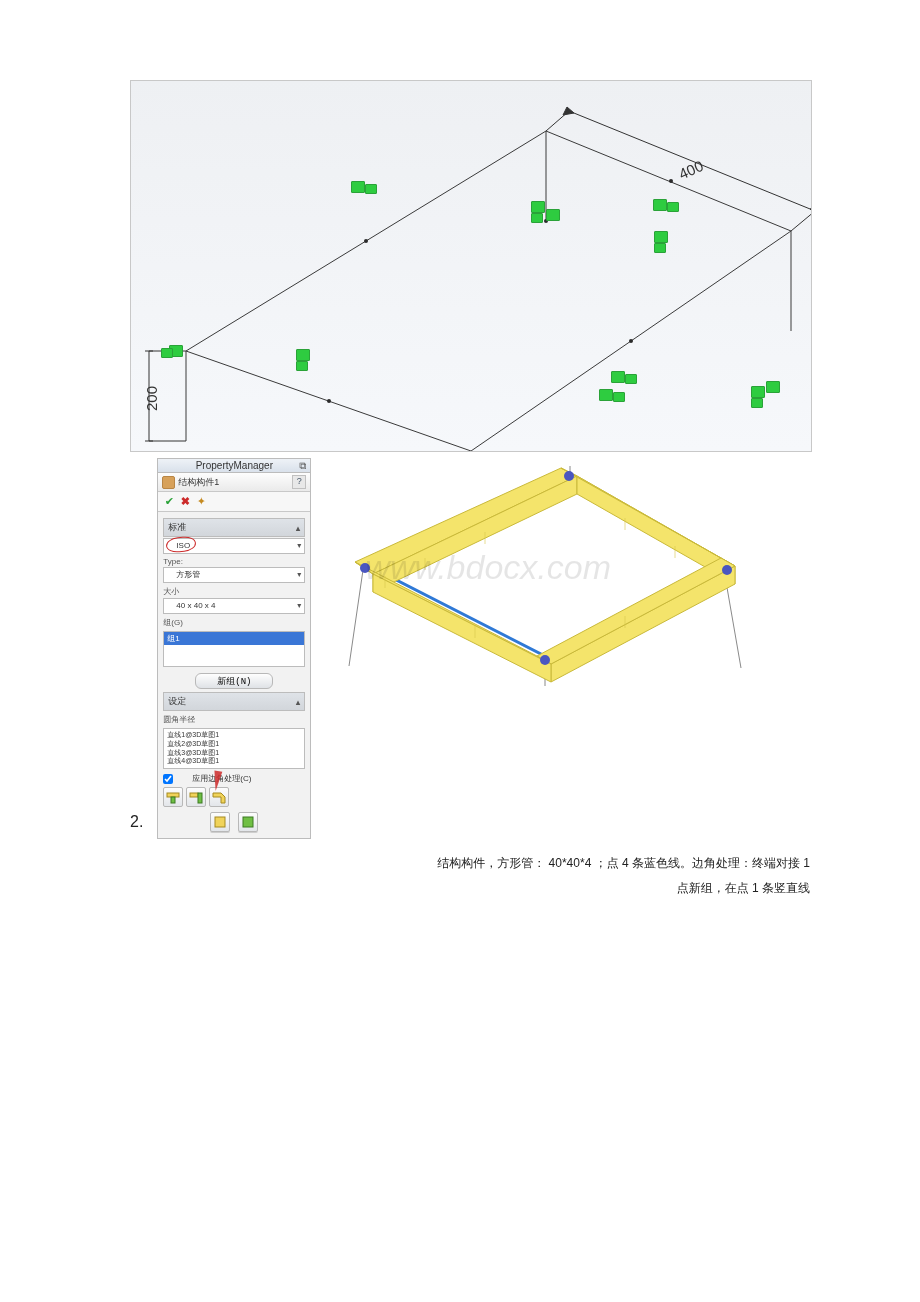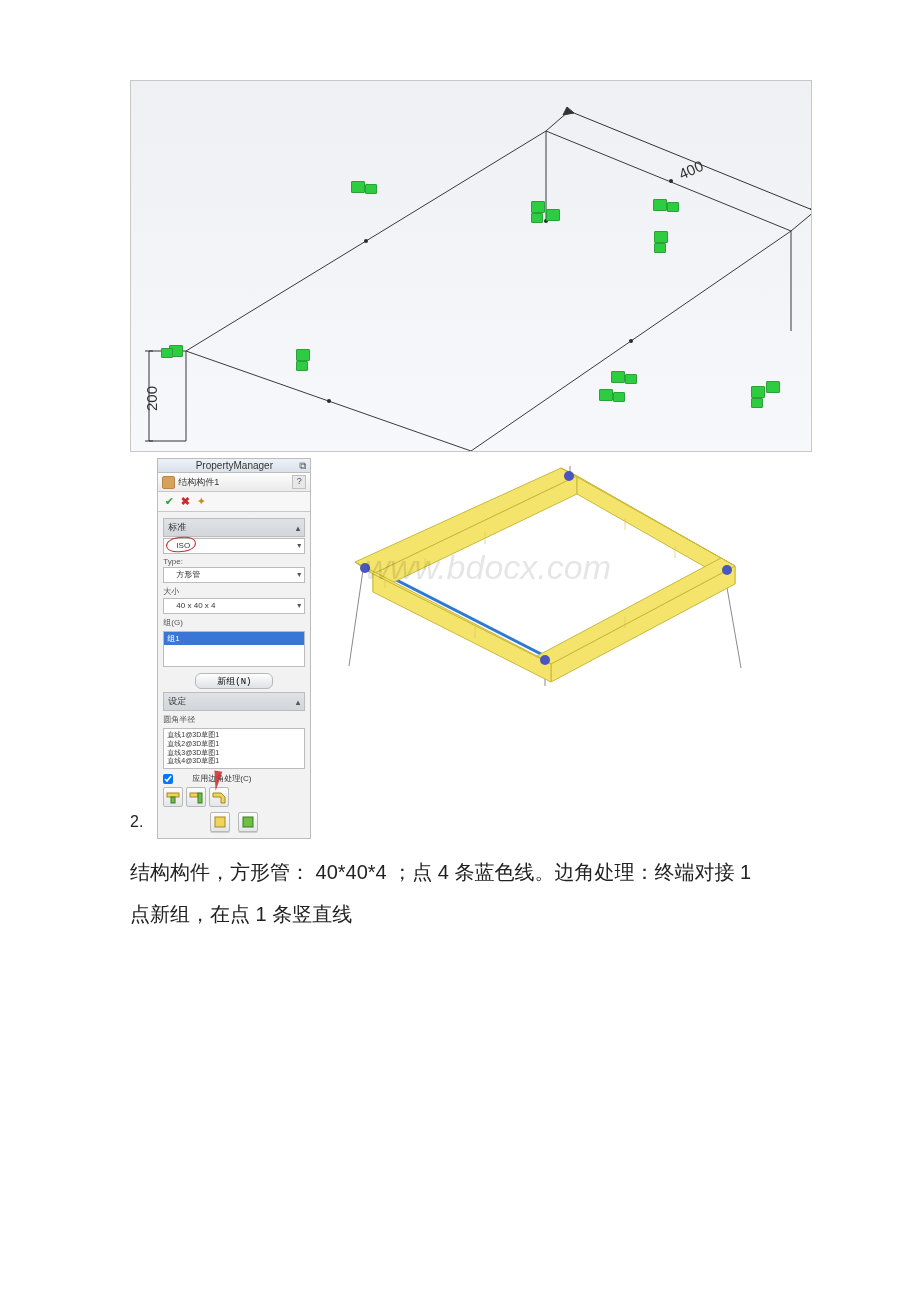--- a/index.html
+++ b/index.html
@@ -198,21 +198,22 @@
     letter-spacing: 0;
     font-family: Arial, sans-serif;
     font-style: italic;
     pointer-events: none;
   }
 
   
   .para {
     margin-top: 12px;
     line-height: 2.1;
-    font-size: 20px;
+    font-size: 12px;
+    text-align: right;
   }
 </style>
 </head>
 <body>
 
 <div class="page">
 
   <div class="fig1">
     <svg viewBox="0 0 680 370">
 

